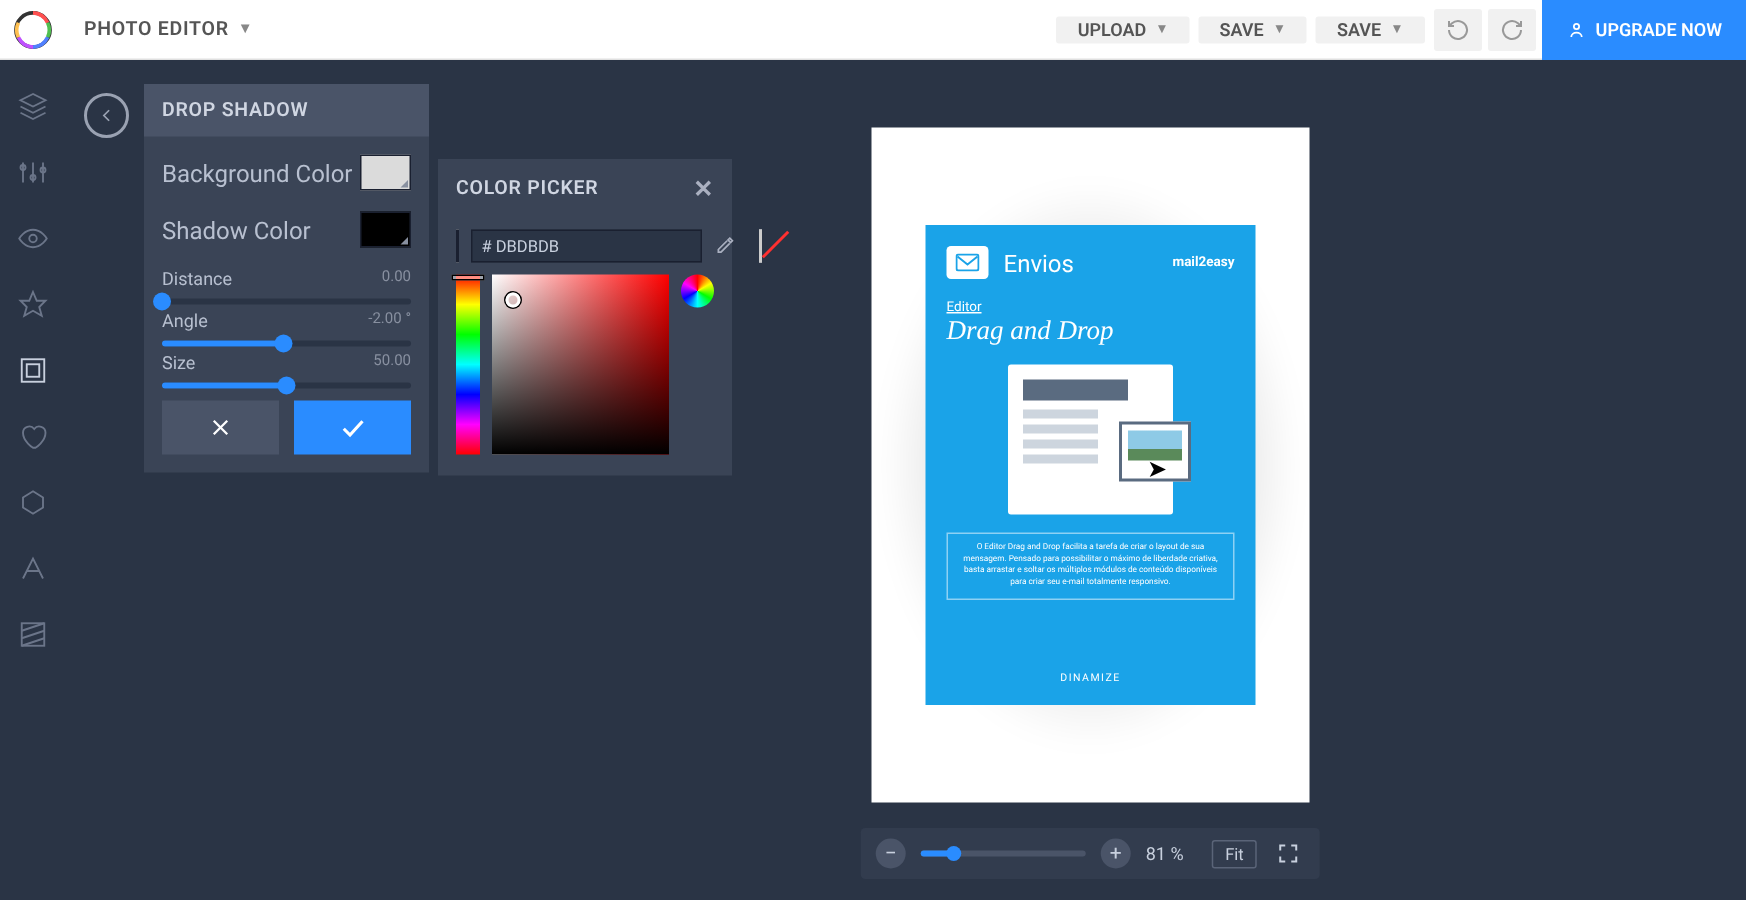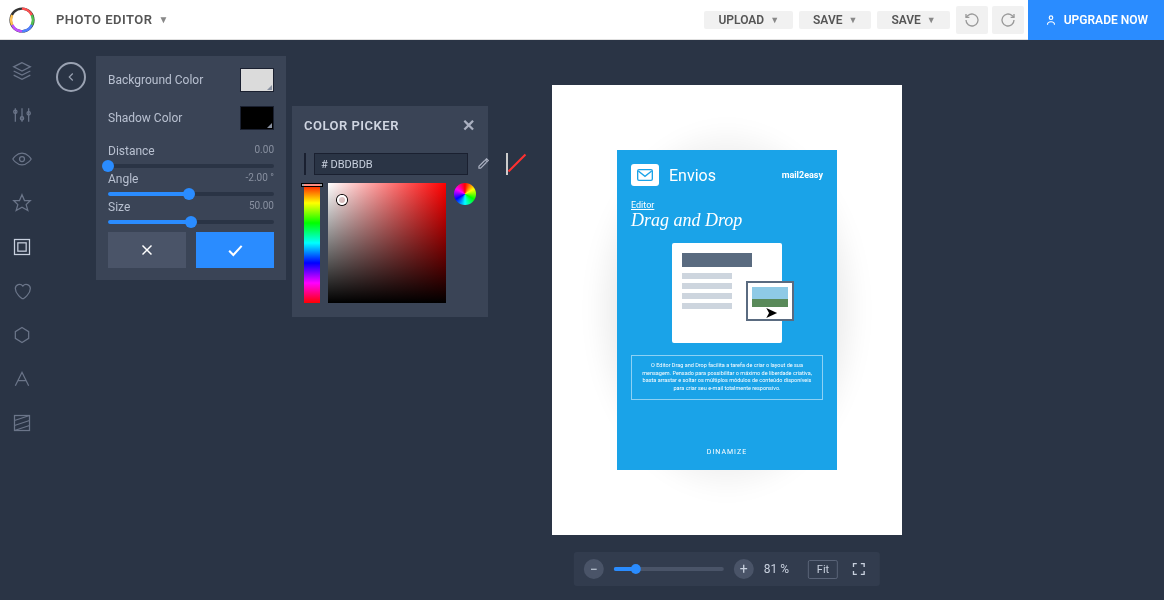--- a/index.html
+++ b/index.html
@@ -22,21 +22,21 @@
 .icon-rail { width: 44px; background: #2a3445; display: flex; flex-direction: column; align-items: center; padding-top: 20px; gap: 22px; }
 .rail-icon { width: 22px; height: 22px; color: #6b7589; cursor: pointer; display: flex; align-items: center; justify-content: center; }
 .rail-icon.active { color: #c8d0de; }
 
 .panel-zone { width: 246px; position: relative; padding-top: 16px; }
 .back-btn { position: absolute; left: 12px; top: 22px; width: 30px; height: 30px; border: 2px solid #9aa2b2; border-radius: 50%; display: flex; align-items: center; justify-content: center; cursor: pointer; color: #9aa2b2; }
 
 .panel { position: absolute; left: 52px; top: 16px; width: 190px; background: #3a4456; }
 .panel-header { background: #4a5468; color: #d0d6e2; padding: 10px 12px; font-size: 13px; font-weight: 600; letter-spacing: 0.5px; }
 .panel-body { padding: 12px; }
-.prop-row { display: flex; justify-content: space-between; align-items: center; margin-bottom: 14px; font-size: 12px; color: #b8c0d0; }
+.prop-row { display: flex; justify-content: space-between; align-items: center; margin-bottom: 14px; font-size: 16px; color: #b8c0d0; }
 .swatch { width: 34px; height: 24px; border: 1px solid #1a2030; cursor: pointer; position: relative; }
 .swatch::after { content: ''; position: absolute; right: 1px; bottom: 1px; width: 0; height: 0; border-left: 5px solid transparent; border-bottom: 5px solid #8890a0; }
 .slider-row { margin-bottom: 4px; }
 .slider-labels { display: flex; justify-content: space-between; font-size: 12px; color: #b8c0d0; margin-bottom: 6px; }
 .slider-labels .val { font-size: 10px; color: #8890a0; }
 .slider { width: 100%; height: 4px; background: #2a3445; position: relative; border-radius: 2px; cursor: pointer; }
 .slider-fill { position: absolute; height: 4px; background: #2a8cff; border-radius: 2px; left: 0; }
 .slider-thumb { position: absolute; width: 12px; height: 12px; background: #2a8cff; border-radius: 50%; top: -4px; transform: translateX(-50%); }
 .panel-actions { display: flex; gap: 10px; margin-top: 8px; }
 .act-btn { flex: 1; height: 36px; border: none; cursor: pointer; display: flex; align-items: center; justify-content: center; color: #fff; font-size: 16px; }
@@ -53,21 +53,21 @@
 .cp-none { width: 22px; height: 22px; background: #fff; border: 1px solid #ccc; position: relative; cursor: pointer; }
 .cp-none::after { content: ''; position: absolute; left: -2px; top: 8px; width: 24px; height: 2px; background: #ff3030; transform: rotate(-45deg); }
 .cp-body { display: flex; padding: 0 12px 14px 12px; gap: 8px; }
 .hue-strip { width: 16px; height: 120px; background: linear-gradient(to bottom, #ff0000, #ffff00, #00ff00, #00ffff, #0000ff, #ff00ff, #ff0000); position: relative; cursor: pointer; }
 .hue-thumb { position: absolute; left: -3px; width: 22px; height: 4px; border: 1px solid #000; background: rgba(255,255,255,0.5); top: 0; }
 .sv-field { flex: 1; height: 120px; position: relative; cursor: crosshair; background: linear-gradient(to top, #000, transparent), linear-gradient(to right, #fff, #ff0000); }
 .sv-thumb { position: absolute; width: 10px; height: 10px; border: 2px solid #fff; border-radius: 50%; transform: translate(-50%,-50%); left: 12%; top: 14%; box-shadow: 0 0 0 1px #000; }
 .wheel { width: 22px; height: 22px; border-radius: 50%; background: conic-gradient(#ff0000,#ffff00,#00ff00,#00ffff,#0000ff,#ff00ff,#ff0000); cursor: pointer; align-self: flex-start; }
 
 .canvas-zone { flex: 1; position: relative; display: flex; flex-direction: column; align-items: center; justify-content: center; }
-.artboard { width: 350px; height: 450px; background: #fff; position: relative; display: flex; align-items: center; justify-content: center; margin-top: -20px; }
+.artboard { width: 292px; height: 450px; background: #fff; position: relative; display: flex; align-items: center; justify-content: center; margin-top: -20px; }
 .shadow-blob { position: absolute; width: 280px; height: 380px; background: radial-gradient(ellipse at center, rgba(0,0,0,0.3) 0%, rgba(0,0,0,0) 70%); filter: blur(8px); }
 .flyer { position: relative; width: 220px; height: 320px; background: #1aa3e8; color: #fff; padding: 14px; display: flex; flex-direction: column; }
 .flyer-top { display: flex; align-items: center; gap: 10px; margin-bottom: 14px; }
 .env-badge { width: 28px; height: 22px; background: #fff; border-radius: 3px; display: flex; align-items: center; justify-content: center; color: #1aa3e8; }
 .flyer-title { font-size: 16px; font-weight: 400; flex: 1; }
 .flyer-brand { font-size: 9px; font-weight: 700; }
 .flyer-sub { font-size: 9px; text-decoration: underline; }
 .flyer-script { font-family: cursive; font-size: 18px; font-style: italic; margin-bottom: 12px; }
 .flyer-illus { align-self: center; width: 110px; height: 100px; background: #fff; border-radius: 2px; position: relative; margin-bottom: 12px; }
 .flyer-illus::before { content: ''; position: absolute; left: 10px; top: 10px; width: 70px; height: 14px; background: #5a6b80; }
@@ -201,20 +201,21 @@
   </div>
 
   <div class="panel-zone">
     <div class="back-btn">
       <svg width="14" height="14" viewBox="0 0 24 24" fill="none" stroke="currentColor" stroke-width="2">
           <polyline points="15 18 9 12 15 6"></polyline>
         </svg>
     </div>
 
     <div class="panel">
+      <div class="panel-header">DROP SHADOW</div>
       <div class="panel-body">
         <div class="prop-row">
           <span>Background Color</span>
           <div class="swatch" style="background:#DBDBDB"></div>
         </div>
         <div class="prop-row">
           <span>Shadow Color</span>
           <div class="swatch" style="background:#000"></div>
         </div>
 

